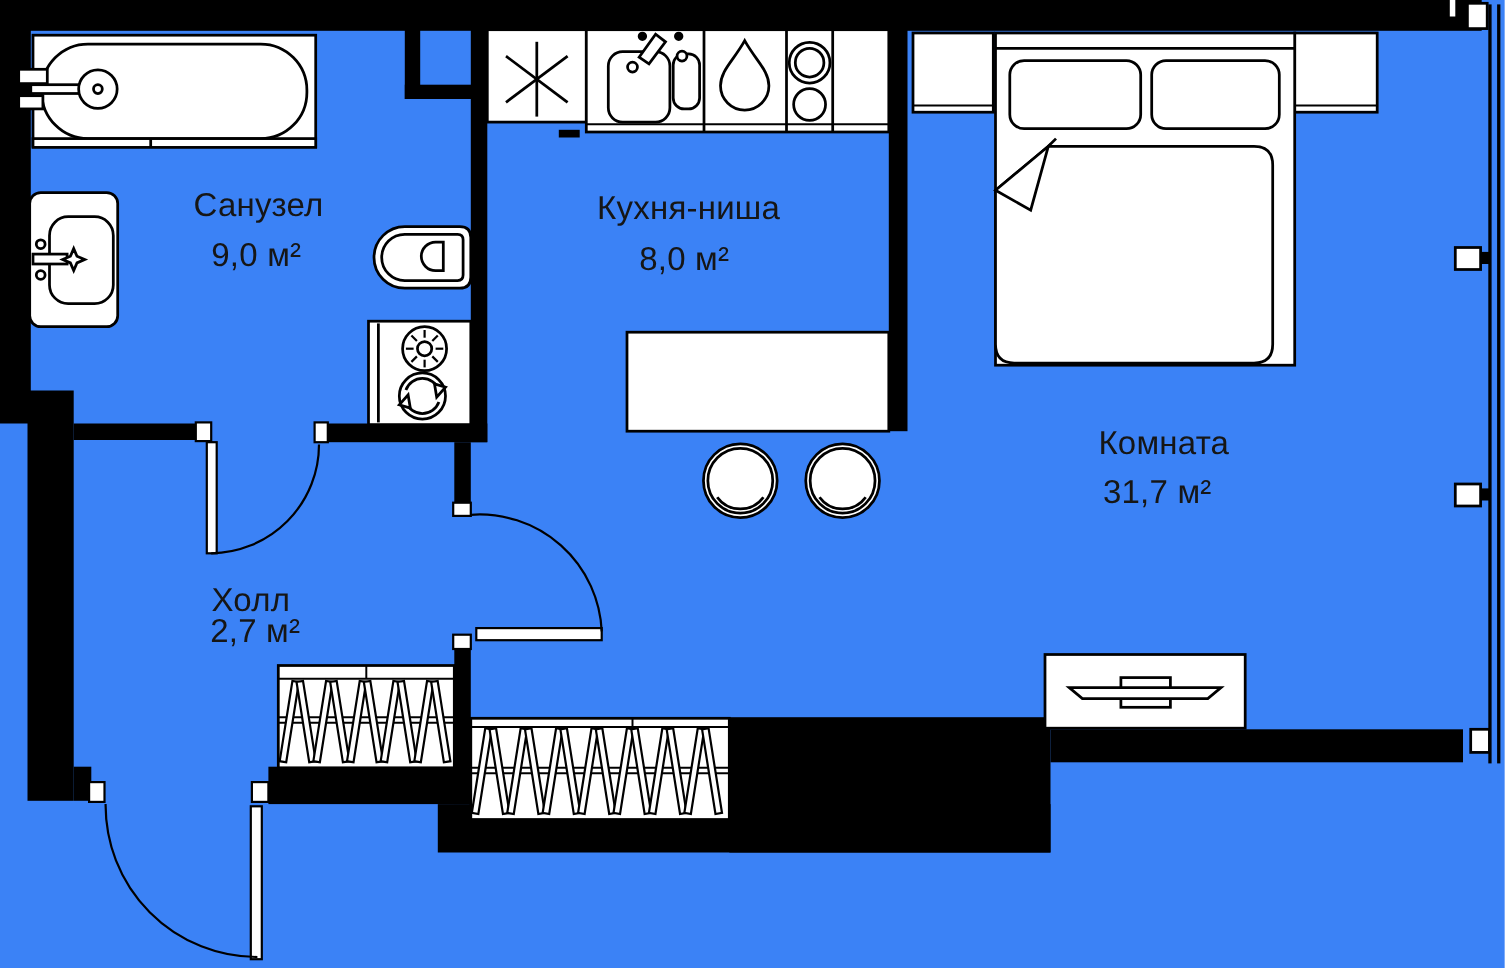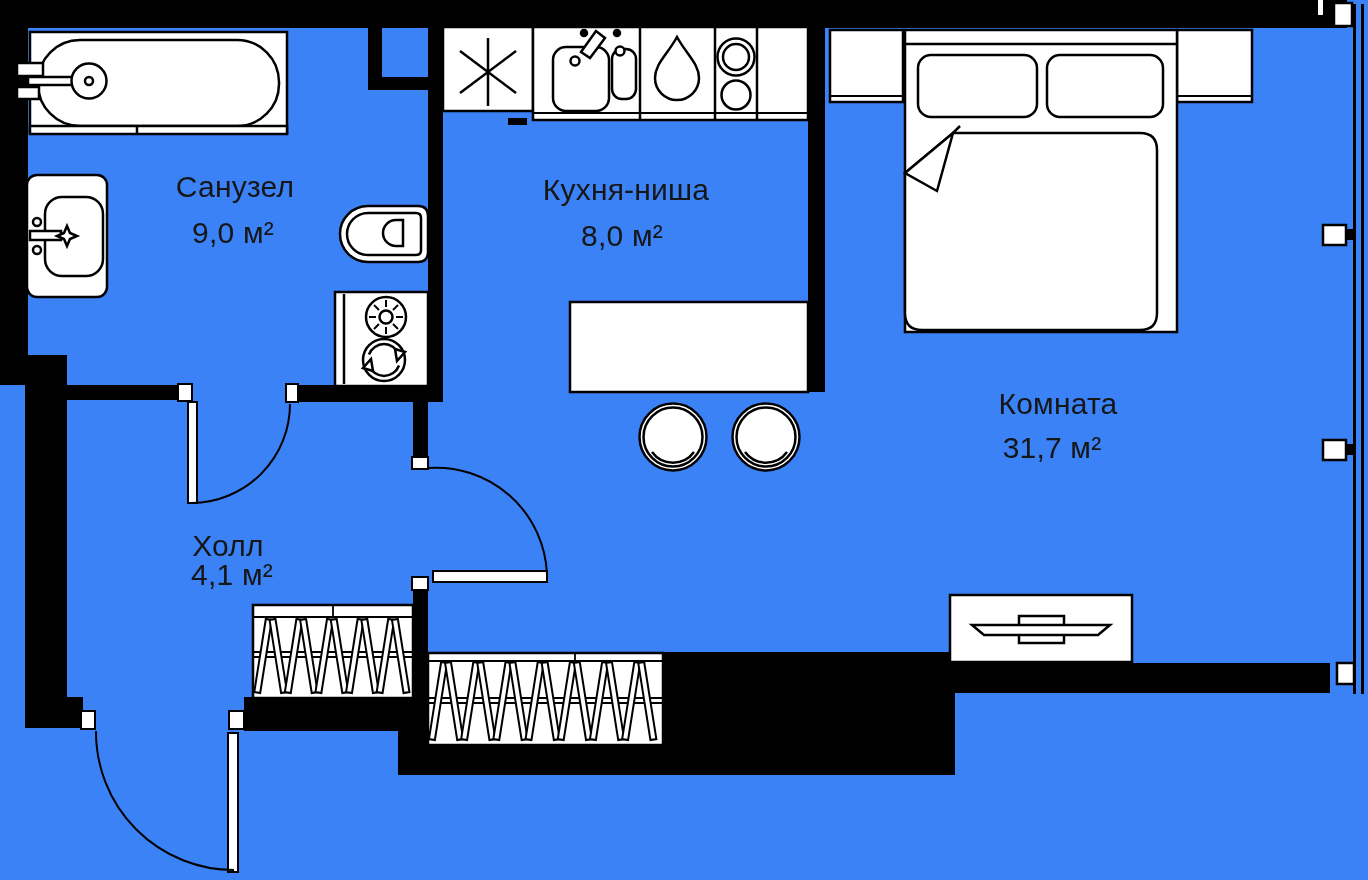--- a/index.html
+++ b/index.html
@@ -219,14 +219,14 @@
   <div class="room-label" style="left:235px;top:187px">Санузел</div>
   <div class="room-label" style="left:233px;top:233px">9,0 м²</div>
 
   <div class="room-label" style="left:626px;top:190px">Кухня-ниша</div>
   <div class="room-label" style="left:622px;top:236px">8,0 м²</div>
 
   <div class="room-label" style="left:1058px;top:404px">Комната</div>
   <div class="room-label" style="left:1052px;top:448px">31,7 м²</div>
 
   <div class="room-label" style="left:228px;top:546px">Холл</div>
-  <div class="room-label" style="left:232px;top:575px">4,1 м²</div>
+  <div class="room-label" style="left:232px;top:575px">2,7 м²</div>
 </div>
 
 </body></html>

